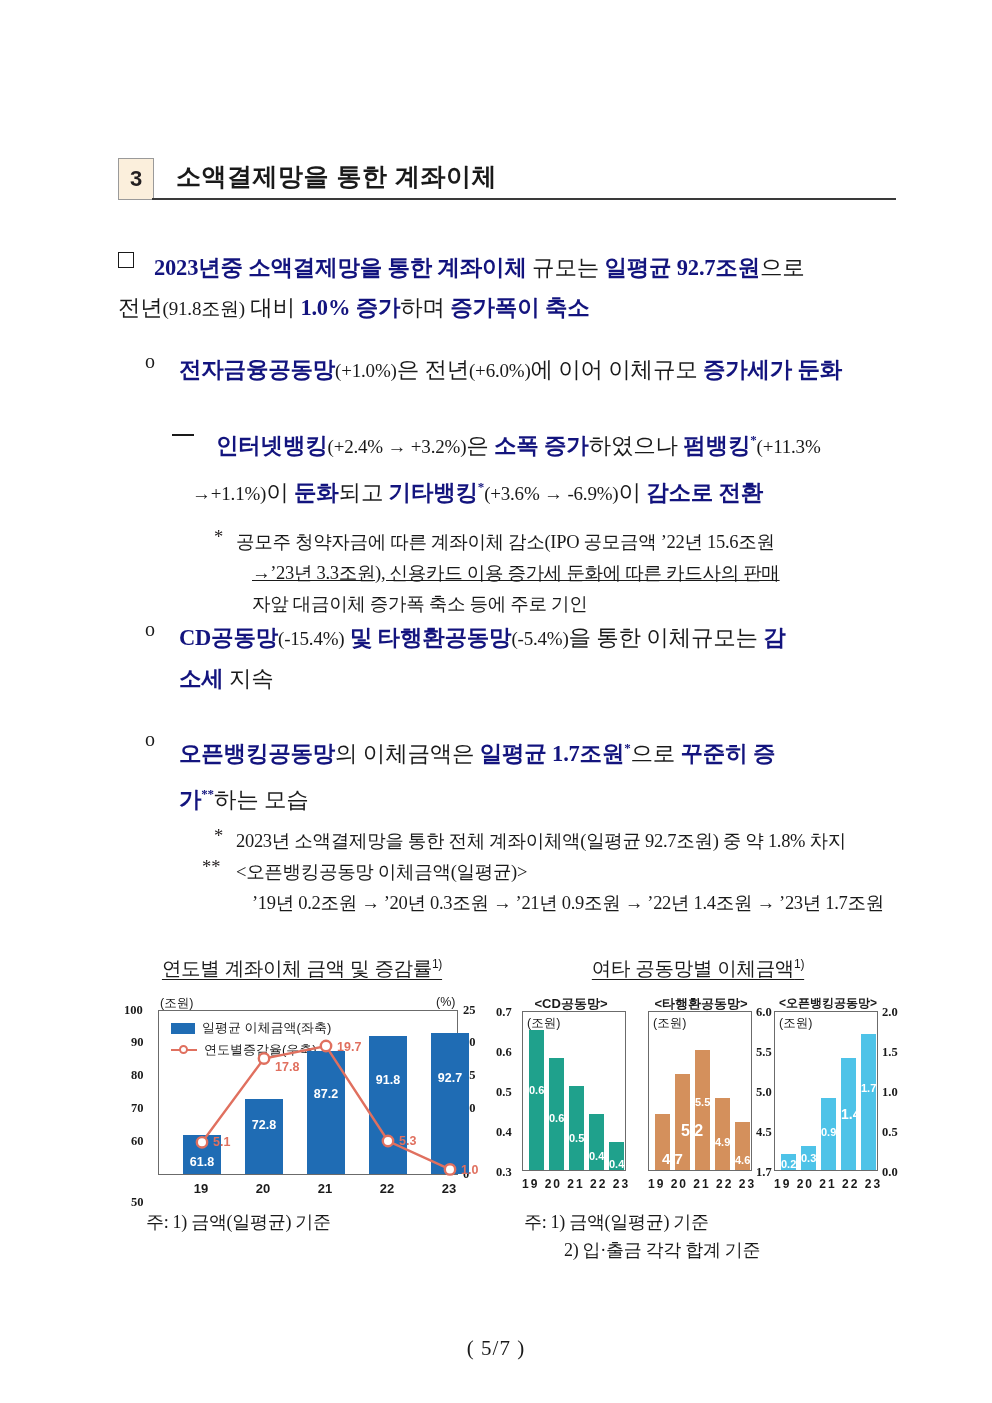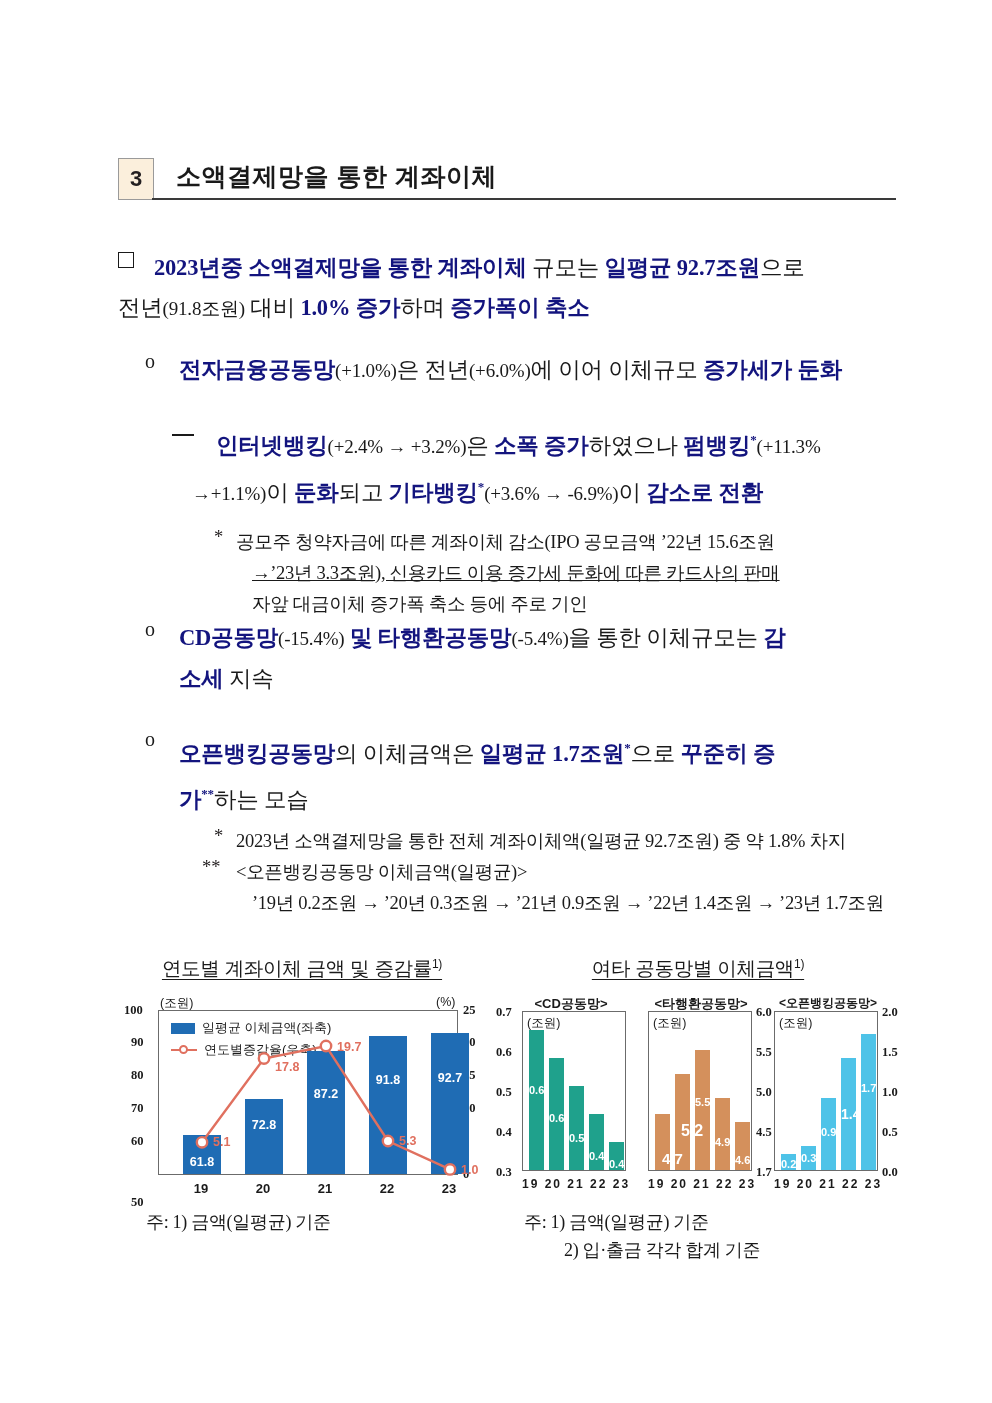--- a/index.html
+++ b/index.html
@@ -343,14 +343,15 @@
     <div class="tick" style="left:374px;top:130px;">1.0</div>
     <div class="tick" style="left:374px;top:170px;">0.5</div>
     <div class="tick" style="left:374px;top:210px;">0.0</div>
 
     <div class="xtick" style="left:266px;top:222px;width:104px;font-size:12px;letter-spacing:2px;">19 20 21 22 23</div>
   </div>
 
   <div class="chart-note" style="left:524px;top:1208px;">주: 1)  금액(일평균) 기준</div>
   <div class="chart-note" style="left:564px;top:1236px;">2) 입·출금 각각 합계 기준</div>
 
+  <div class="footer">( 5/7 )</div>
 
 </div>
 
 </body></html>

